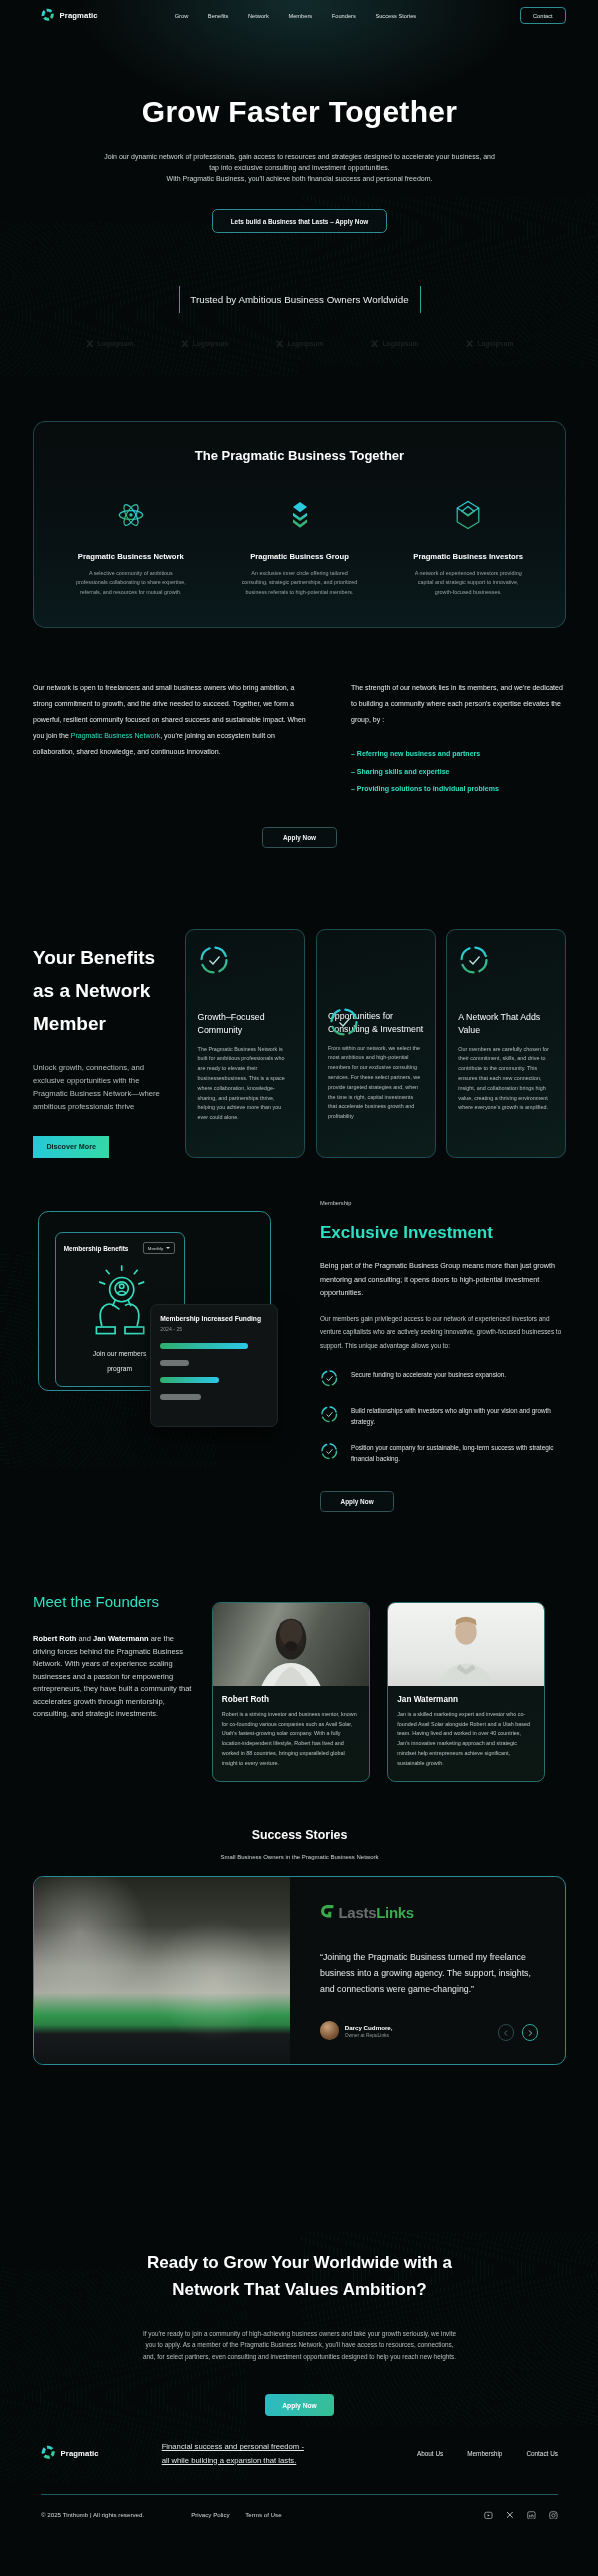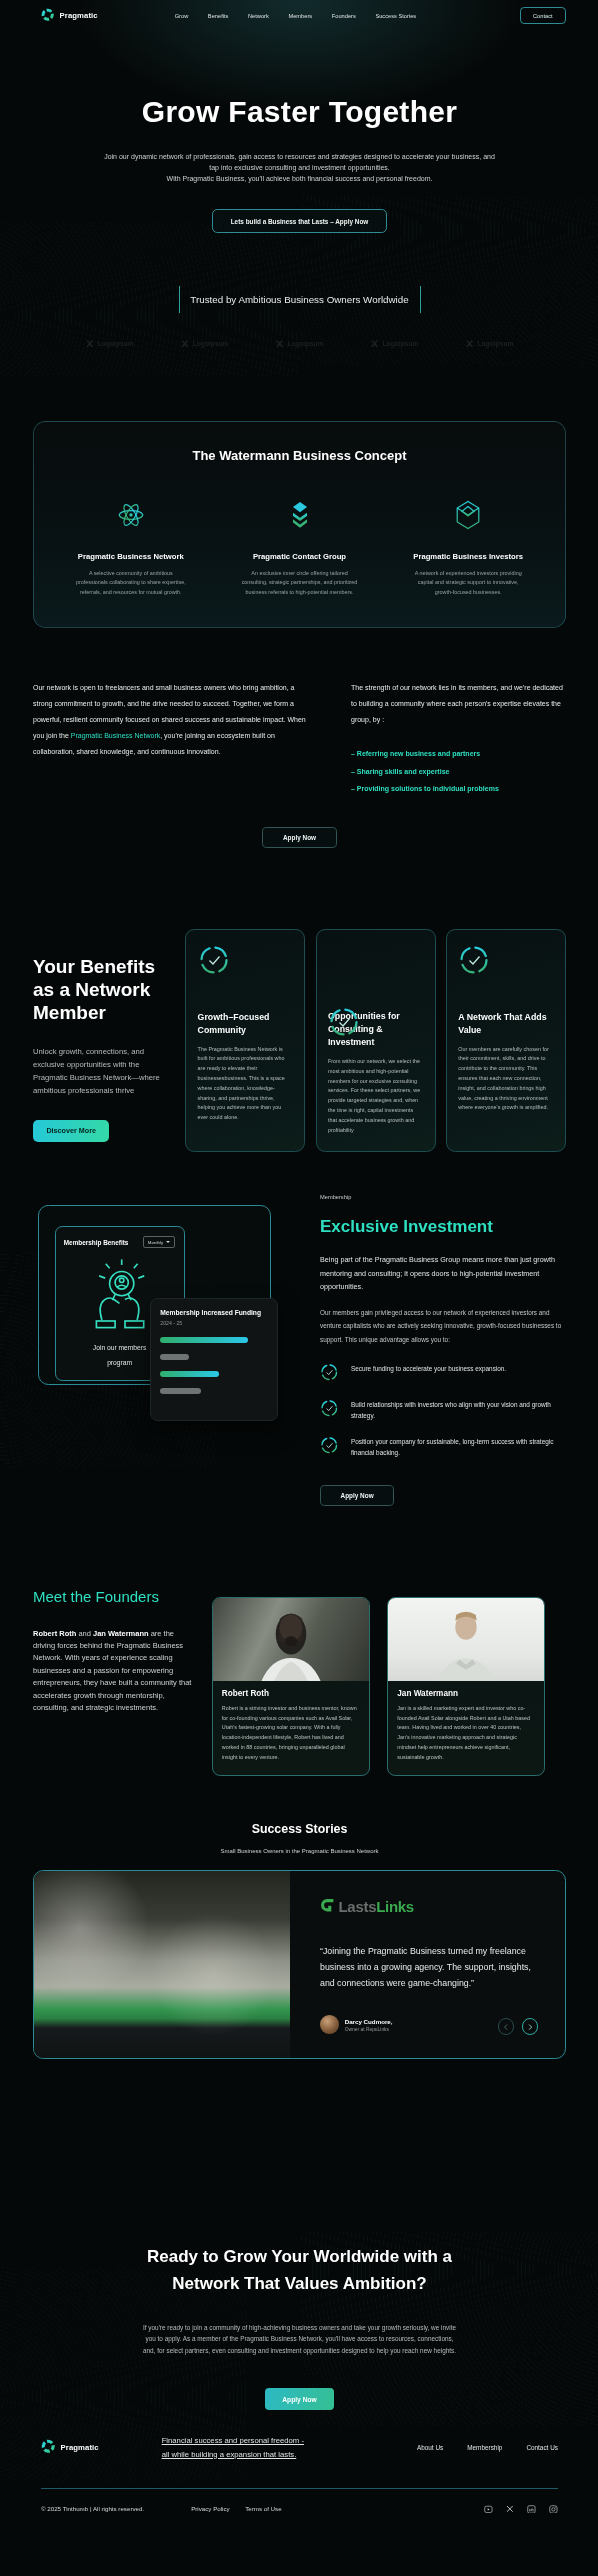--- a/index.html
+++ b/index.html
@@ -56,28 +56,28 @@
   .intro-right { flex:1; font-size:7px; line-height:16px; color:#e9edec; }
   .intro-bullets { margin-top:17.5px; }
   .intro-bullets div { color:#2ee0c2; font-weight:bold; font-size:7px; line-height:17.5px; cursor:default; }
   .apply-row { text-align:center; margin-top:29px; }
   .ghost-btn { display:inline-block; padding:6.2px 19.6px; font-size:6.4px; font-weight:bold; color:#f2f6f5;
     background:rgba(8,18,20,.65); border:0.5px solid #355; border-radius:4.6px; cursor:pointer; }
 
   
   .benefits { margin-top:81px; display:flex; gap:10.3px; z-index:1; }
   .benefits-left { width:142px; flex:none; padding-right:7.2px; }
-  .benefits-left h2 { font-size:19px; line-height:23px; font-weight:bold; margin-top:26px; }
+  .benefits-left h2 { font-size:19px; line-height:33px; font-weight:bold; margin-top:12px; }
   .benefits-left p { margin-top:20.6px; font-size:7.7px; line-height:13px; color:#b6bebd; }
-  .teal-btn { display:inline-block; margin-top:23px; padding:6.7px 13.4px; border:none; border-radius:5px;
+  .teal-btn { display:inline-block; margin-top:23px; padding:6.7px 13.4px; border:none; border-radius:0;
     background:linear-gradient(100deg,#25c8d8 0%, #35d9a6 100%); color:#062520; font-size:7.2px; font-weight:bold; cursor:pointer; }
   .bcard { position:relative; flex:1; border:0.5px solid #1e4d52; border-radius:9.3px; min-height:223px;
     background:linear-gradient(165deg,#081112 0%, #0a1817 70%, #0c1d1a 100%); padding:13.4px 11.3px; }
   .bcard .icon { margin-bottom:33px; }
-  .bcard h3 { font-size:8.8px; line-height:13.4px; font-weight:bold; }
+  .bcard h3 { font-size:8.8px; line-height:13.4px; font-weight:normal; }
   .bcard p { margin-top:7.2px; font-size:5.4px; line-height:9.8px; color:#b5bdbc; }
   .bcard.overlap .icon { position:absolute; top:76px; left:11.3px; margin:0; }
   .bcard.overlap h3 { margin-top:66px; }
 
   
   .membership { margin-top:15.5px; display:flex; gap:29px; z-index:1; }
   .mock { position:relative; width:258px; flex:none; height:289px; }
   .mock-frame { position:absolute; left:5.2px; top:37px; width:233px; height:180px;
     border:0.5px solid #2a8c96; border-radius:10.3px; background:rgba(7,13,14,.6); }
   .mock-card1 { position:absolute; left:21.6px; top:58px; width:130px; height:155px;
@@ -239,21 +239,21 @@
         <span>Logoipsum</span>
       </div>
     <div class="logo-item">
         <span class="logo-x">✕</span>
         <span>Logoipsum</span>
       </div>
   </div>
 </section>
 
 <section class="wrap concept">
-  <h2>The Watermann Business Concept</h2>
+  <h2>The Pragmatic Business Together</h2>
   <div class="concept-cols">
     <div class="concept-col">
       <span>
         <svg width="30" height="30" viewBox="0 0 64 64" fill="none" stroke="url(#tg2)" stroke-width="2.6">
           <ellipse cx="32" cy="32" rx="25" ry="9.5"></ellipse>
           <ellipse cx="32" cy="32" rx="25" ry="9.5" transform="rotate(60 32 32)"></ellipse>
           <ellipse cx="32" cy="32" rx="25" ry="9.5" transform="rotate(120 32 32)"></ellipse>
           <circle cx="32" cy="32" r="3.6" fill="url(#tg2)" stroke="none"></circle>
         </svg>
       </span>
@@ -261,21 +261,21 @@
       <p>A selective community of ambitious professionals collaborating to share expertise, referrals, and resources for mutual growth.</p>
     </div>
     <div class="concept-col">
       <span>
         <svg width="30" height="30" viewBox="0 0 64 64">
           <polygon points="32,4 47,15 32,26 17,15" fill="#2bc9e0"></polygon>
           <polygon points="17,27 32,38 47,27 47,34 32,45 17,34" fill="url(#tg2)"></polygon>
           <polygon points="17,41 32,52 47,41 47,48 32,59 17,48" fill="#36b277"></polygon>
         </svg>
       </span>
-      <h3>Pragmatic Contact Group</h3>
+      <h3>Pragmatic Business Group</h3>
       <p>An exclusive inner circle offering tailored consulting, strategic partnerships, and prioritized business referrals to high-potential members.</p>
     </div>
     <div class="concept-col">
       <span>
         <svg width="30" height="30" viewBox="0 0 64 64" fill="none" stroke="url(#tg2)" stroke-width="2.6">
           <polygon points="32,3 55,17 55,47 32,61 9,47 9,17"></polygon>
           <polyline points="9,17 32,32 55,17"></polyline>
           <line x1="32" y1="32" x2="32" y2="61"></line>
           <polygon points="32,14 45,24 32,34 19,24"></polygon>
         </svg>

